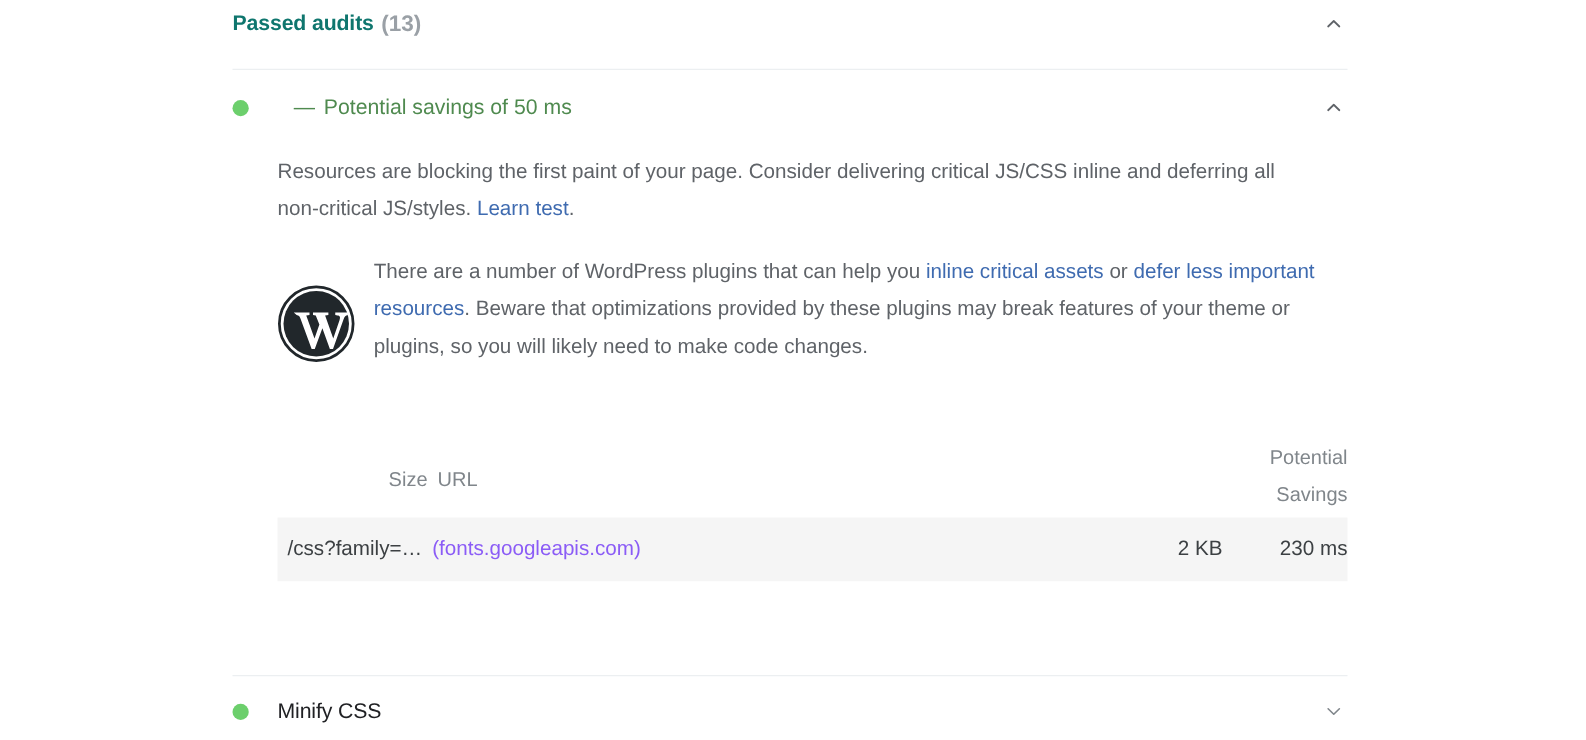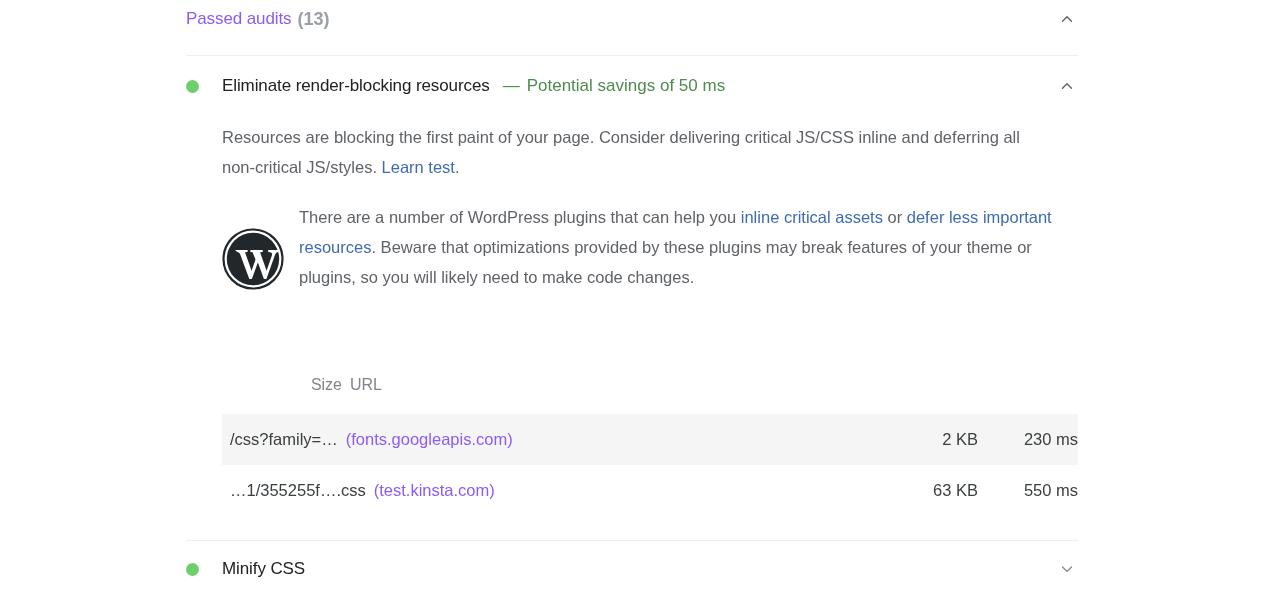--- a/index.html
+++ b/index.html
@@ -27,22 +27,22 @@
     position: absolute;
     left: 186px;
     top: 4px;
     width: 892px;
     height: 30px;
     display: flex;
     align-items: center;
   }
   .section-title {
     font-size: 17px;
-    font-weight: normal;
-    color: #8b5cf6;
+    font-weight: bold;
+    color: #0f766e;
     letter-spacing: -0.1px;
   }
   .section-count {
     font-size: 18px;
     font-weight: bold;
     color: #9aa0a6;
     margin-left: 6px;
   }
   .header-chevron {
     margin-left: auto;
@@ -208,21 +208,20 @@
       <svg width="16" height="16" viewBox="0 0 16 16" aria-hidden="true">
         <path d="M3.5 10.2 L8 5.8 L12.5 10.2" fill="none" stroke="#5f6368" stroke-width="1.4" stroke-linecap="round" stroke-linejoin="round"></path>
       </svg>
     </span>
   </div>
 
   <div class="divider divider-top"></div>
 
   <div class="audit-row">
     <span class="status-dot"></span>
-    <span class="audit-title">Eliminate render-blocking resources</span>
     <span class="audit-dash">—</span>
     <span class="audit-savings">Potential savings of 50 ms</span>
     <span class="audit-chevron">
       <svg width="16" height="16" viewBox="0 0 16 16" aria-hidden="true">
         <path d="M3.5 10.2 L8 5.8 L12.5 10.2" fill="none" stroke="#5f6368" stroke-width="1.4" stroke-linecap="round" stroke-linejoin="round"></path>
       </svg>
     </span>
   </div>
 
   <div class="description">
@@ -239,37 +238,34 @@
     </span>
     <div class="plugin-text">
       <span>There are a number of WordPress plugins that can help you </span><a class="link" href="#">inline critical assets</a><span> or </span><a class="link" href="#">defer less important resources</a><span>. Beware that optimizations provided by these plugins may break features of your theme or plugins, so you will likely need to make code changes.</span>
     </div>
   </div>
 
   <div class="table">
     <div class="table-head">
       <div class="th th-size">Size</div>
       <div class="th th-url">URL</div>
+      <div class="th th-sav">
+        <div>Potential</div>
+        <div>Savings</div>
+      </div>
     </div>
 
     <div class="table-row shaded">
       <div class="td td-url">
         <span>/css?family=…</span><span class="host">(fonts.googleapis.com)</span>
       </div>
       <div class="td td-size">2 KB</div>
       <div class="td td-sav">230 ms</div>
     </div>
 
-    <div class="table-row">
-      <div class="td td-url">
-        <span>…1/355255f….css</span><span class="host">(test.kinsta.com)</span>
-      </div>
-      <div class="td td-size">63 KB</div>
-      <div class="td td-sav">550 ms</div>
-    </div>
   </div>
 
   <div class="divider divider-bottom"></div>
 
   <div class="audit-row-bottom">
     <span class="status-dot"></span>
     <span class="audit-title">Minify CSS</span>
     <span class="audit-chevron">
       <svg width="16" height="16" viewBox="0 0 16 16" aria-hidden="true">
         <path d="M3.5 6.0 L8 10.4 L12.5 6.0" fill="none" stroke="#80868b" stroke-width="1.3" stroke-linecap="round" stroke-linejoin="round"></path>

